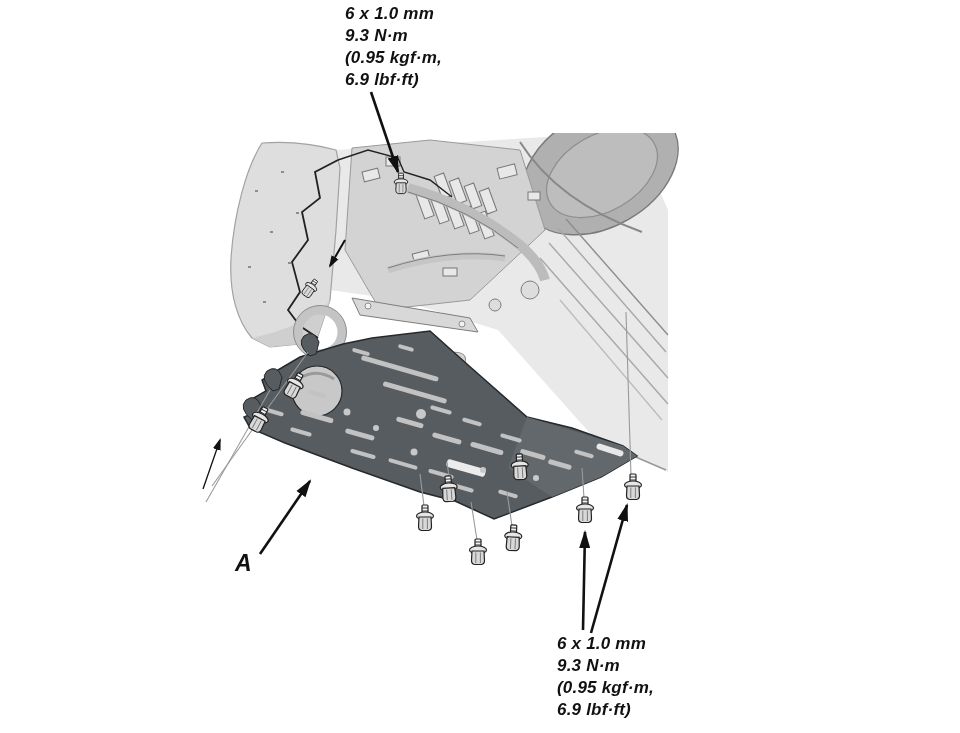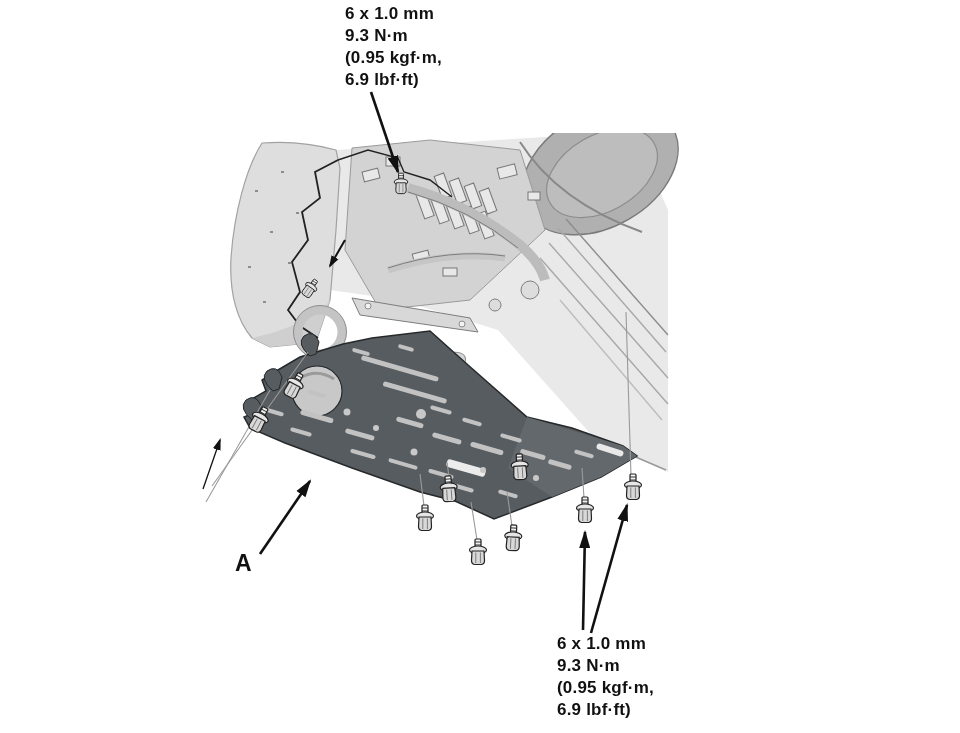--- a/index.html
+++ b/index.html
@@ -2,21 +2,21 @@
 <html style="--bg: #ffffff; --ink: #111111; --panel-dark: #575c60; --panel-mid: #63686c; --metal-light: #dedede; --metal-mid: #c9c9c9; --leader: #9a9a9a;"><head>
 <meta charset="utf-8">
 <style>
   :root{
     --bg:#ffffff; --ink:#111111; --panel-dark:#575c60; --panel-mid:#63686c;
     --metal-light:#dedede; --metal-mid:#c9c9c9; --leader:#9a9a9a;
   }
   html,body{margin:0;padding:0;background:#fff;}
   .stage{
     position:relative;width:960px;height:733px;background:var(--bg);
-    overflow:hidden;font-family:"Liberation Sans", sans-serif;
+    overflow:hidden;font-family:"Liberation Sans", sans-serif;font-style:italic;
   }
   .stage svg{position:absolute;left:0;top:0;}
   .spec{
     position:absolute;color:var(--ink);font-weight:bold;
     font-size:17px;line-height:22px;letter-spacing:.2px;white-space:nowrap;
   }
   .spec-top{left:345px;top:3px;}
   .spec-bottom{left:557px;top:633px;}
   .part-label{
     position:absolute;left:235px;top:551px;color:var(--ink);

